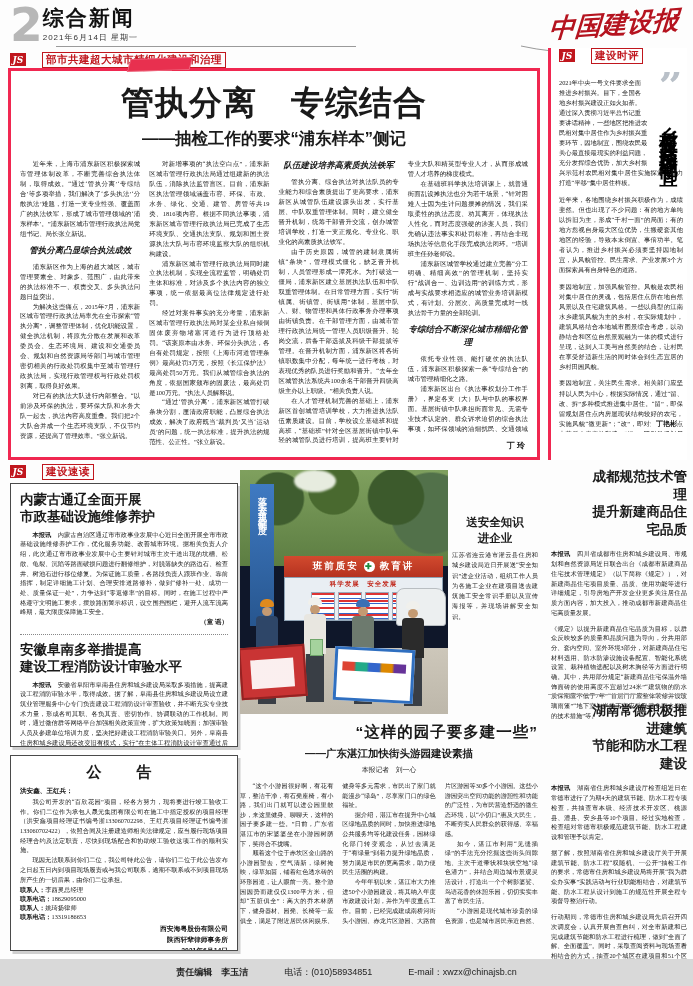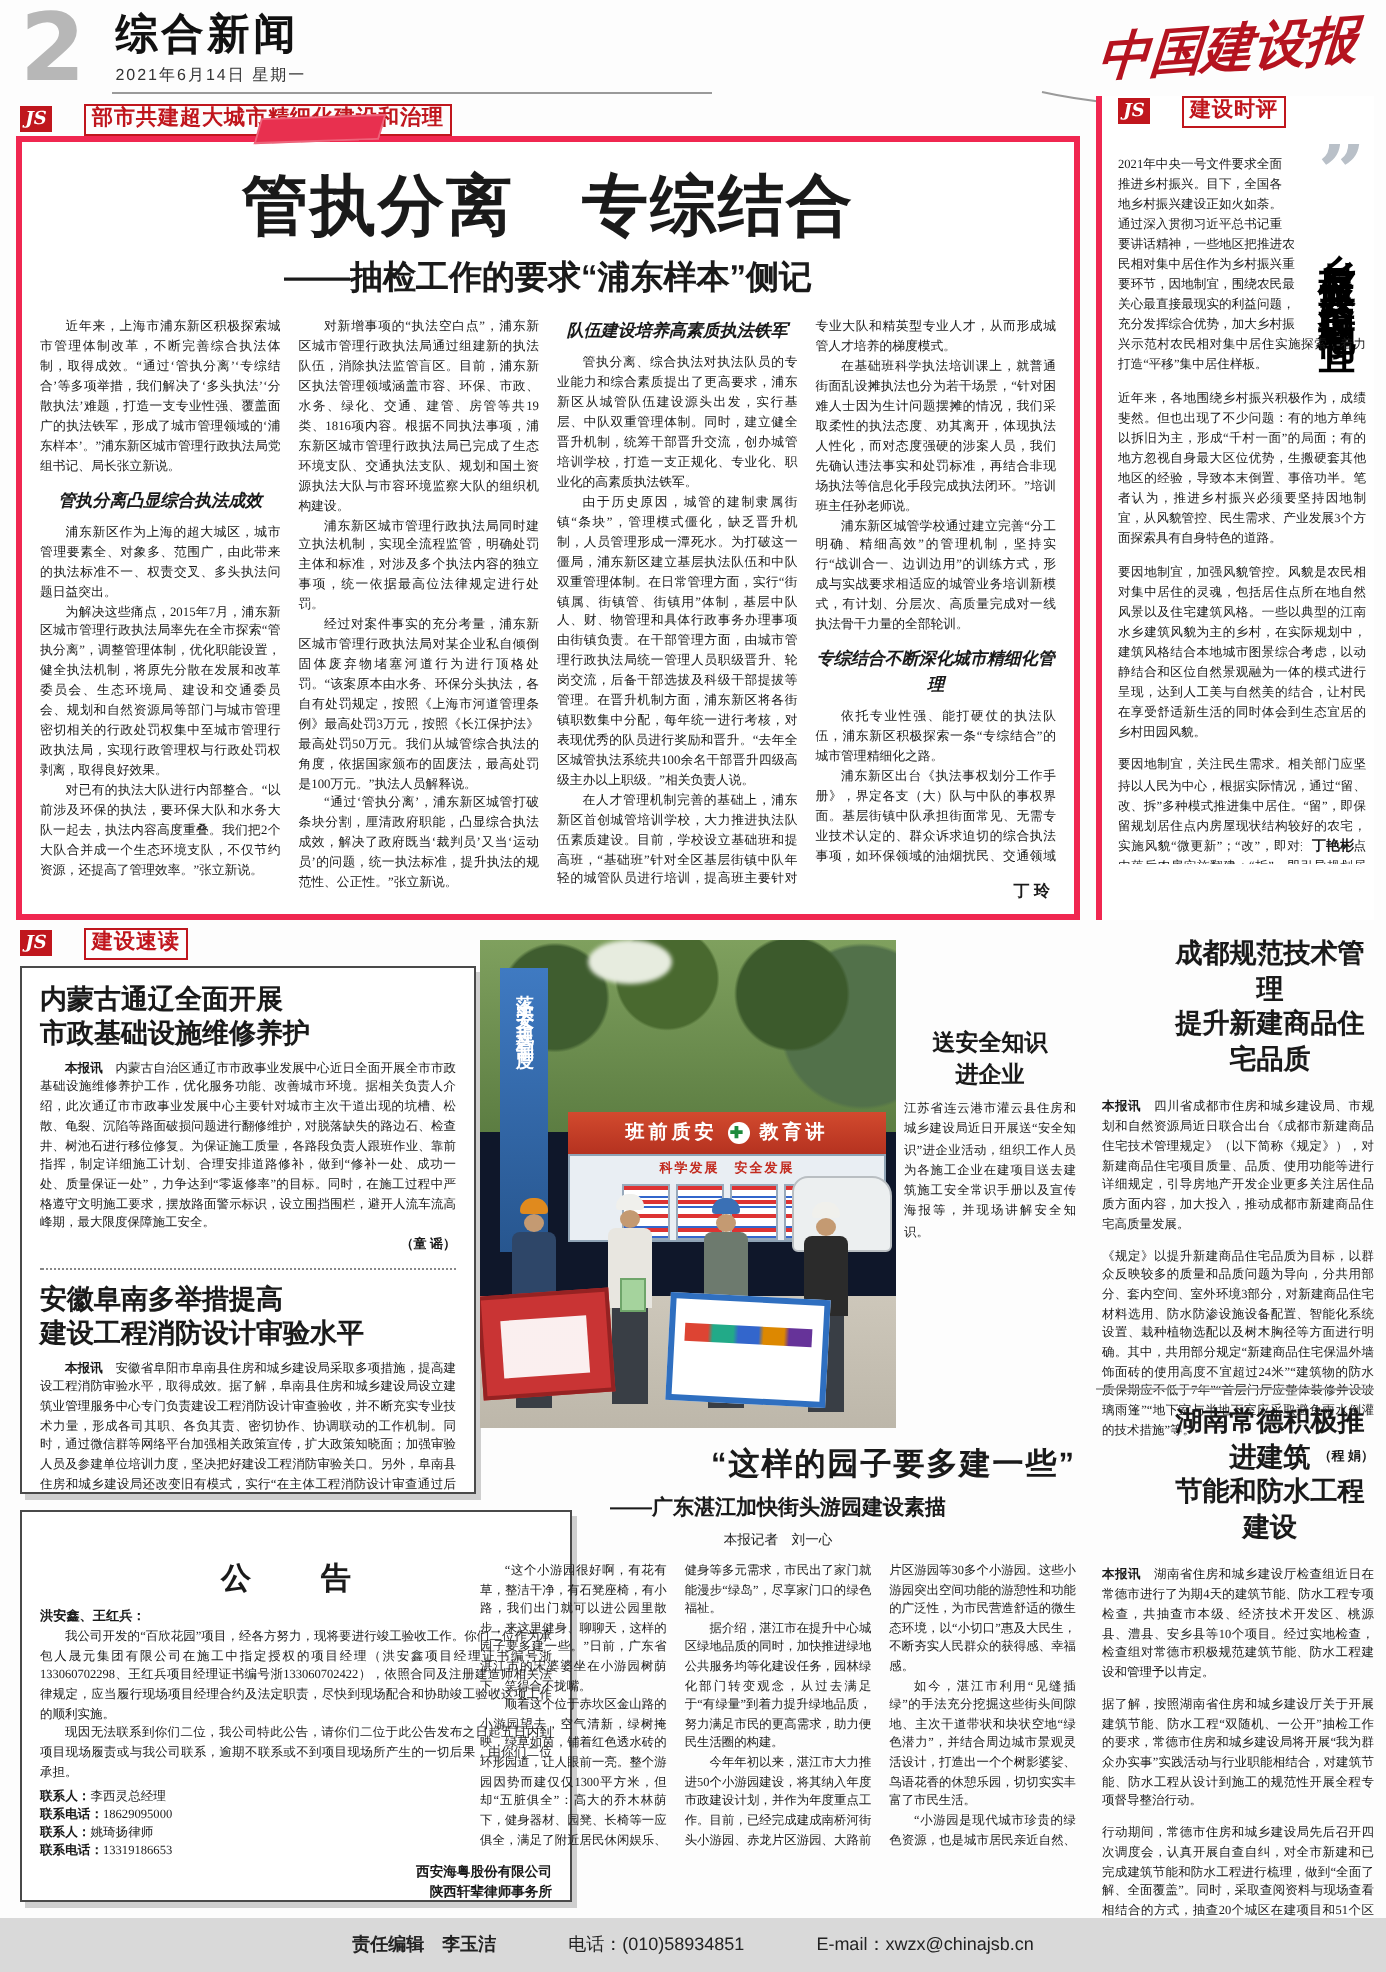--- a/index.html
+++ b/index.html
@@ -73,33 +73,33 @@
   
   .cap-title{font-size:11.5px;font-weight:bold;text-align:center;line-height:1.4;}
   .cap-text{margin-top:4px;font-family:"Liberation Serif",serif;font-size:6.2px;line-height:1.65;text-align:justify;height:96px;overflow:hidden;}
   
   .park-h{font-size:15.5px;font-weight:bold;text-align:right;letter-spacing:1px;}
   .park-sub{font-size:10.5px;font-weight:bold;text-align:center;margin-top:4px;}
   .park-byline{font-size:6.8px;text-align:center;margin-top:4px;font-family:"Liberation Serif",serif;}
   .park-body{margin-top:6px;column-count:3;column-gap:9px;font-family:"Liberation Serif",serif;font-size:6.2px;line-height:1.55;text-align:justify;height:150px;overflow:hidden;}
   .park-body p{margin:0;text-indent:2em;}
   
-  .r-art-h{font-size:13.5px;font-weight:bold;text-align:center;line-height:1.3;margin-bottom:5px;margin-left:32px;}
+  .r-art-h{font-size:13.5px;font-weight:bold;text-align:right;line-height:1.3;margin-bottom:5px;margin-left:32px;}
   .r-art-body{font-family:"Liberation Serif",serif;font-size:6.25px;line-height:1.55;text-align:justify;overflow:hidden;}
   .thin-rule{height:1px;background:#aaa;}
   
   .footer{position:absolute;left:0;right:0;bottom:0;height:27px;background:#d9d9d9;display:flex;align-items:center;justify-content:center;gap:36px;font-size:9px;color:#222;}
   .footer .ed{font-weight:bold;}
 </style>
 </head>
 <body>
 
 <div class="abs" style="left:10px;top:4px;display:flex;align-items:flex-start;">
   <div class="pagenum">2</div>
-  <div style="margin-left:15px;margin-top:3px;">
+  <div style="margin-left:0;margin-top:3px;">
     <div class="section-title">综合新闻</div>
     <div class="section-date">2021年6月14日  星期一</div>
   </div>
 </div>
 <div class="abs header-rule" style="left:56px;top:46px;width:300px;"></div>
 <div class="abs" style="right:14px;top:8px;width:160px;text-align:right;">
   <div class="masthead">中国建设报</div>
   <svg width="160" height="14" viewBox="0 0 160 14">
       <path d="M2,3 Q60,16 158,6" stroke="#9a9a9a" stroke-width="1" fill="none"></path>
     </svg>
@@ -177,21 +177,21 @@
       <div>安徽阜南多举措提高</div>
       <div>建设工程消防设计审验水平</div>
     </div>
     <div class="bodytext">
         <p><b class="lead">本报讯　</b>安徽省阜阳市阜南县住房和城乡建设局采取多项措施，提高建设工程消防审验水平，取得成效。据了解，阜南县住房和城乡建设局设立建筑业管理服务中心专门负责建设工程消防设计审查验收，并不断充实专业技术力量，形成各司其职、各负其责、密切协作、协调联动的工作机制。同时，通过微信群等网络平台加强相关政策宣传，扩大政策知晓面；加强审验人员及参建单位培训力度，坚决把好建设工程消防审验关口。另外，阜南县住房和城乡建设局还改变旧有模式，实行“在主体工程消防设计审查通过后即可申报二次装修消防设计审查，主体工程和二次装修工程同步完工后可一并申报消防验收”，大大提高了审验效率。</p>
       </div>
 
   </div>
 </div>
 
-<div class="abs newsbox" style="left:10px;top:755px;width:276px;height:196px;padding-top:22px;">
+<div class="abs newsbox" style="left:10px;top:755px;width:228px;height:196px;padding-top:5px;">
   <div class="notice-title">公　告</div>
   <div class="notice-salut">洪安鑫、王红兵：</div>
   <div class="bodytext">
       <p>我公司开发的“百欣花园”项目，经各方努力，现将要进行竣工验收工作。你们二位作为承包人晟元集团有限公司在施工中指定授权的项目经理（洪安鑫项目经理证书编号浙133060702298、王红兵项目经理证书编号浙133060702422），依照合同及注册建造师相关法律规定，应当履行现场项目经理合约及法定职责，尽快到现场配合和协助竣工验收这项工作的顺利实施。</p>
       <p>现因无法联系到你们二位，我公司特此公告，请你们二位于此公告发布之日起五日内到项目现场履责或与我公司联系，逾期不联系或不到项目现场所产生的一切后果，由你们二位承担。</p>
     </div>
   <div style="margin-top:2px;">
     <div class="contact-line"><b>联系人：</b><span>李西灵总经理</span></div>
     <div class="contact-line"><b>联系电话：</b><span>18629095000</span></div>
     <div class="contact-line"><b>联系人：</b><span>姚琦扬律师</span></div>

